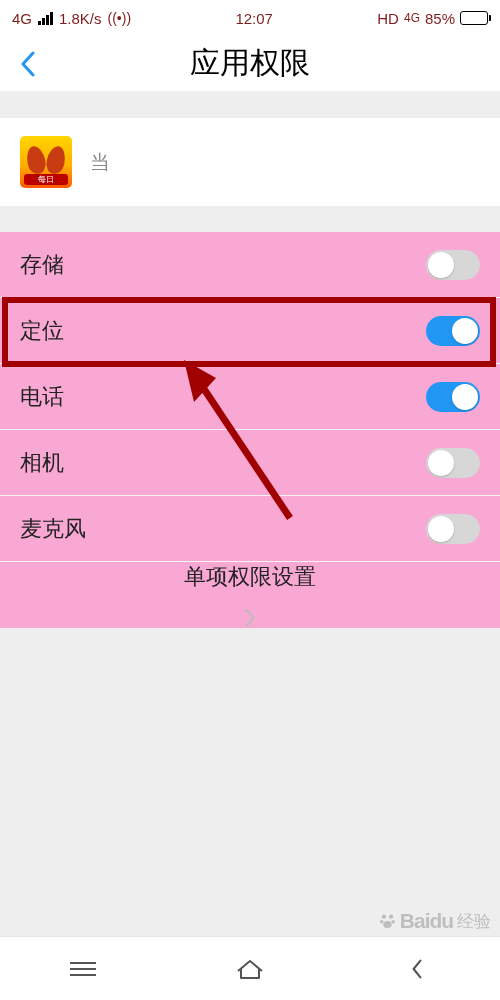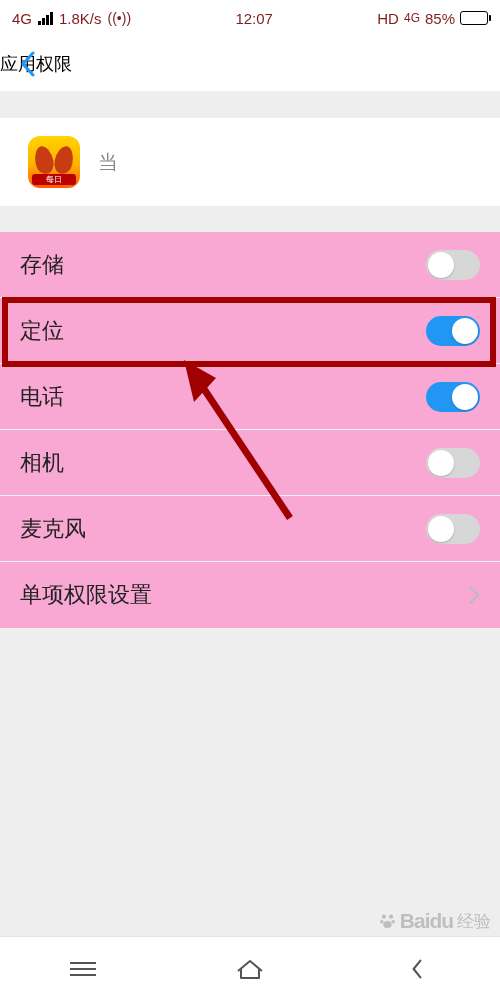--- a/index.html
+++ b/index.html
@@ -54,38 +54,39 @@
       left: 8px;
       top: 50%;
       transform: translateY(-50%);
       width: 40px;
       height: 40px;
       display:flex;align-items:center;justify-content:center;
     }
     .back-btn svg { width: 16px; height: 26px; }
     .nav-title {
       flex: 1;
-      font-size: 18px;
+      text-align: center;
+      font-size: 30px;
       color: #000;
       font-weight: 400;
     }
     
     .section-gap { height: 26px; }
     .app-info {
       background: #fff;
       padding: 18px 20px;
       display: flex;
       align-items: center;
       gap: 18px;
     }
     .app-icon {
-      width: 52px; height: 52px; border-radius: 12px;
+      width: 52px; height: 52px; border-radius: 5px;
       background: linear-gradient(180deg,#ffd400 0%, #ffb200 55%, #ff5a00 100%);
       position: relative;
-      display:flex;align-items:center;justify-content:center;margin-left:8px;
+      display:flex;align-items:center;justify-content:center;
     }
     .app-icon .wings {
       position: relative;
       width: 44px; height: 32px;
     }
     .app-icon .wing {
       position:absolute; width:18px; height:28px; background:#c83c12; border-radius: 50% 50% 50% 50% / 60% 60% 40% 40%;
       top:0;
     }
     .app-icon .wing.left{ left:3px; transform: rotate(-12deg);}
@@ -98,21 +99,21 @@
     .app-name { font-size: 20px; color: #888; }
     
     .perm-list { background: #f9a8d4; }
     .perm-row {
       display:flex; align-items:center; justify-content: space-between;
       padding: 0 20px;
       height: 66px;
       border-bottom: 1px solid #f2f2f2;
       position: relative;
     }
-    .perm-row:last-child { border-bottom: none; }
+    .perm-row:last-child { border-bottom: none; flex-direction: column; }
     .perm-label { font-size: 22px; color: #222; }
     
     .toggle {
       width: 54px; height: 30px; border-radius: 15px;
       background: #d7d7d7; position: relative;
       transition: background .2s;
     }
     .toggle.on { background: #2196f3; }
     .toggle .knob {
       position:absolute; top:2px; width:26px; height:26px;

